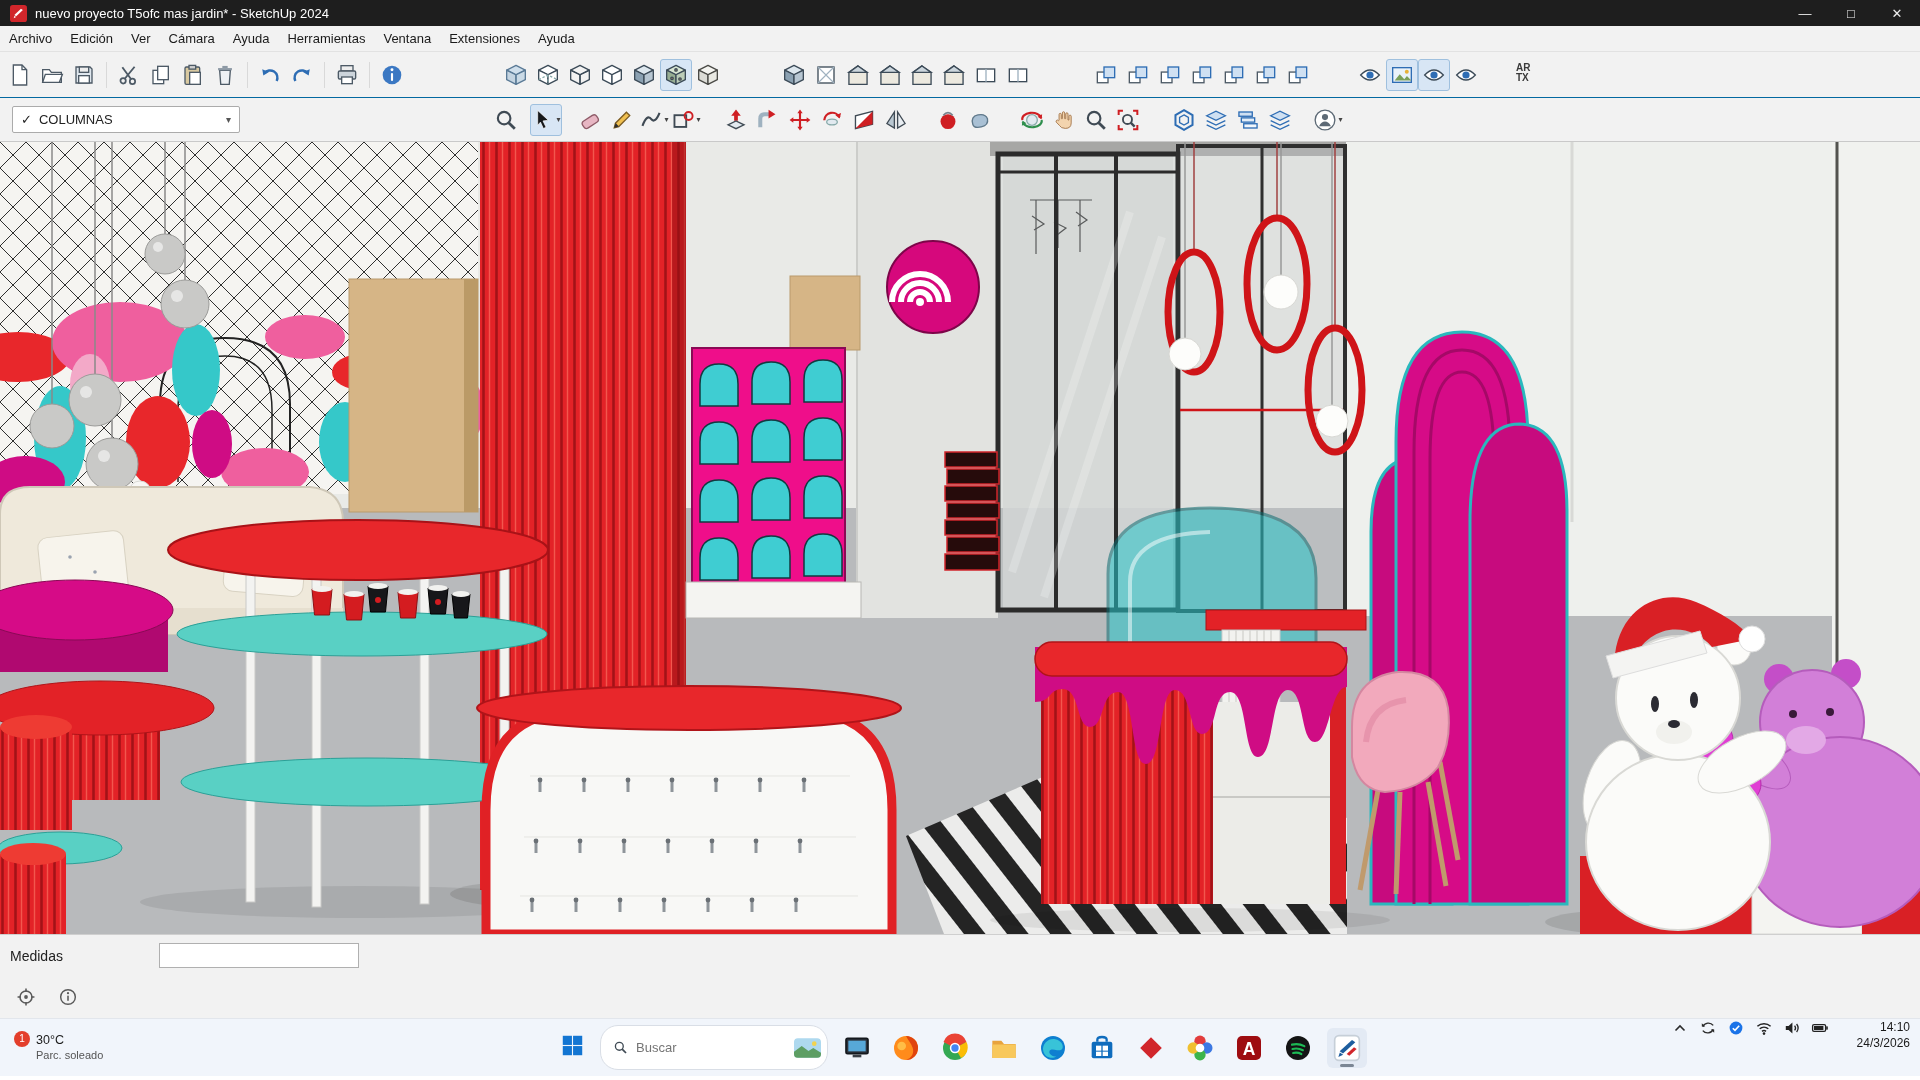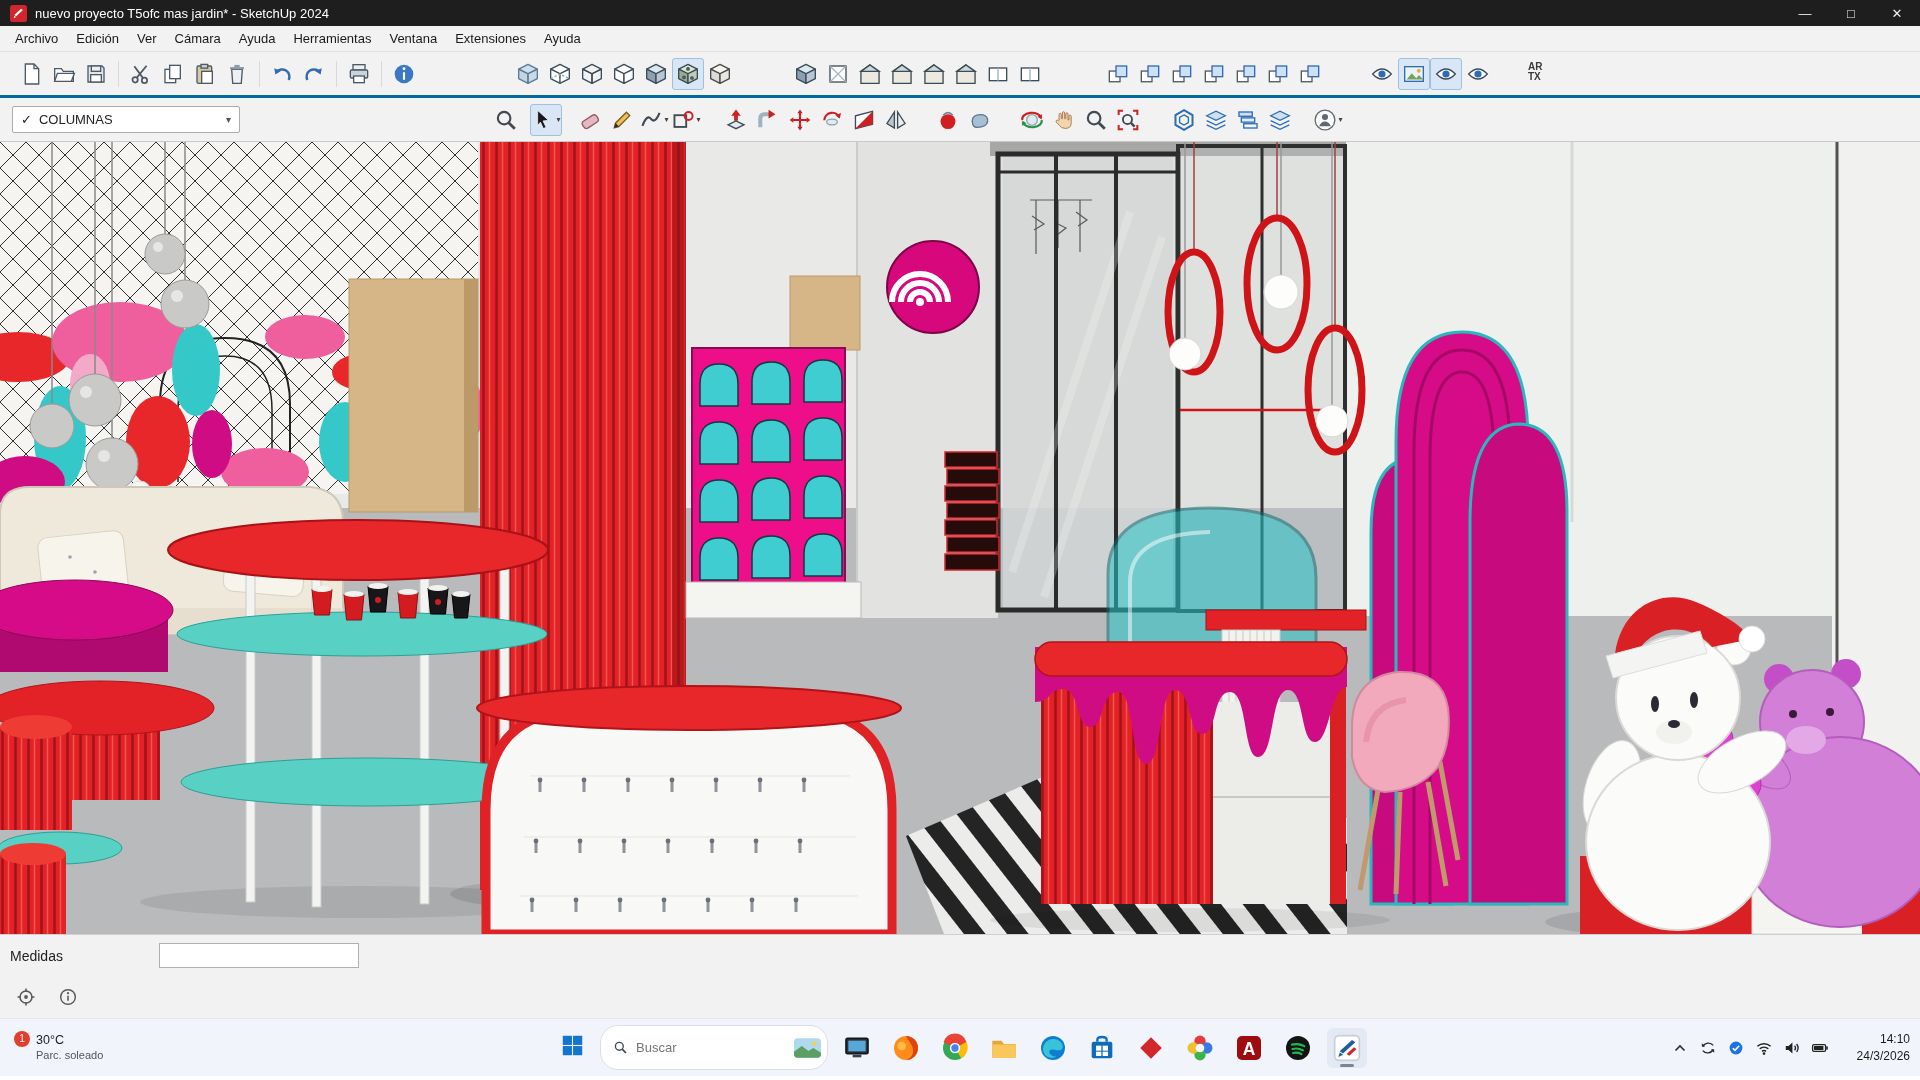--- a/index.html
+++ b/index.html
@@ -5,25 +5,25 @@
 *{margin:0;padding:0;box-sizing:border-box}
 html,body{width:1920px;height:1080px;overflow:hidden;font-family:"Liberation Sans",sans-serif;background:#fff}
 
 .titlebar{height:26px;background:#1e1e1e;display:flex;align-items:center;color:#fff}
 .titlebar .logo{width:17px;height:17px;margin:0 8px 0 10px;display:flex}
 .titlebar .logo svg{width:17px;height:17px}
 .titlebar .title{font-size:13px}
 .win-controls{margin-left:auto;display:flex;height:30px}
 .win-btn{width:46px;display:flex;align-items:center;justify-content:center;font-size:13px;color:#ececec}
 
-.menubar{height:26px;background:#f2f2f2;display:flex;align-items:center;padding-left:6px;border-bottom:1px solid #e2e2e2}
+.menubar{height:26px;background:#f2f2f2;display:flex;align-items:center;border-bottom:1px solid #e2e2e2}
 .menu-item{font-size:13px;color:#1a1a1a;padding:4px 9px;white-space:nowrap}
 
 .toolbar{display:flex;align-items:center;background:#f2f2f2}
-#toolbarTop{height:46px;padding-left:16px;border-bottom:3px solid #0369a1}
+#toolbarTop{height:46px;padding-left:4px;border-bottom:1px solid #0369a1}
 #toolbarTools{height:44px;padding-left:12px;border-bottom:1px solid #c9c9c9}
 .tbtn{height:32px;min-width:32px;display:flex;align-items:center;justify-content:center;border-radius:3px;border:1px solid transparent}
 .tbtn .ic{display:flex;width:24px;height:24px}
 .tbtn .ic svg{width:24px;height:24px}
 .tbtn.pressed{background:#d8e6f5;border-color:#9fc0de}
 .caret{font-size:8px;color:#444;margin-left:1px}
 .tsep{width:1px;height:26px;background:#d9d9d9;margin:0 6px;flex:0 0 auto}
 .tagbox{display:flex;align-items:center;gap:7px;width:228px;height:27px;background:#fff;border:1px solid #ababab;border-radius:2px;font-size:13px;color:#222;padding:0 8px;flex:0 0 auto}
 .tagbox .caret2{margin-left:auto;color:#555;font-size:10px}
 .artx{font-size:10px;font-weight:bold;line-height:1.05;color:#3a3a3a;text-align:left}
@@ -48,21 +48,21 @@
 .search-pill{display:flex;align-items:center;gap:8px;width:228px;height:45px;background:#fff;border:1px solid #d9dee6;border-radius:18px;padding:0 6px 0 12px}
 .search-pill .mag{width:15px;height:15px;display:flex}
 .search-pill .mag svg{width:15px;height:15px}
 .search-pill input{border:none;outline:none;flex:1;font-size:13px;color:#333;background:transparent;min-width:0}
 .search-pill .thumb{width:27px;height:20px;border-radius:4px;overflow:hidden;display:flex}
 .task-icon{width:40px;height:40px;display:flex;align-items:center;justify-content:center;border-radius:6px;position:relative}
 .task-icon .ic{display:flex;width:30px;height:30px}
 .task-icon .ic svg{width:30px;height:30px}
 .task-icon.active{background:#e3eaf4}
 .task-icon.active::after{content:"";position:absolute;bottom:1px;left:50%;transform:translateX(-50%);width:14px;height:3px;border-radius:2px;background:#7b8694}
-.tb-right{position:absolute;right:10px;display:flex;align-items:center;gap:24px;height:100%}
+.tb-right{position:absolute;right:10px;display:flex;align-items:flex-start;gap:24px;height:100%}
 .tray-icon{width:18px;height:18px;display:flex}
 .tray-icon svg{width:18px;height:18px}
 .clock{font-size:12px;color:#1b1b1b;text-align:right;line-height:1.35;margin-left:4px}
 </style>
 </head>
 <body>
 
 <div class="titlebar">
   <span class="logo" id="tlogo">
       <svg xmlns="http://www.w3.org/2000/svg" viewBox="0 0 18 18">

